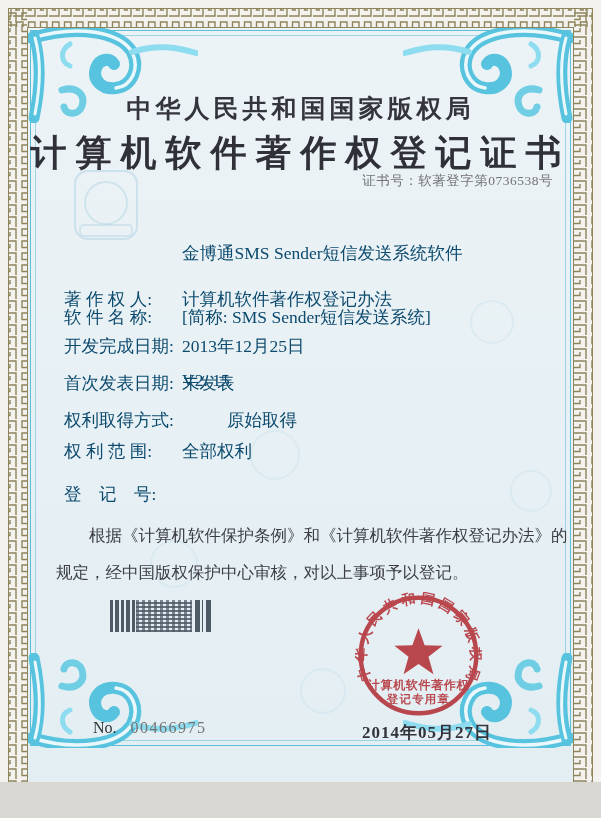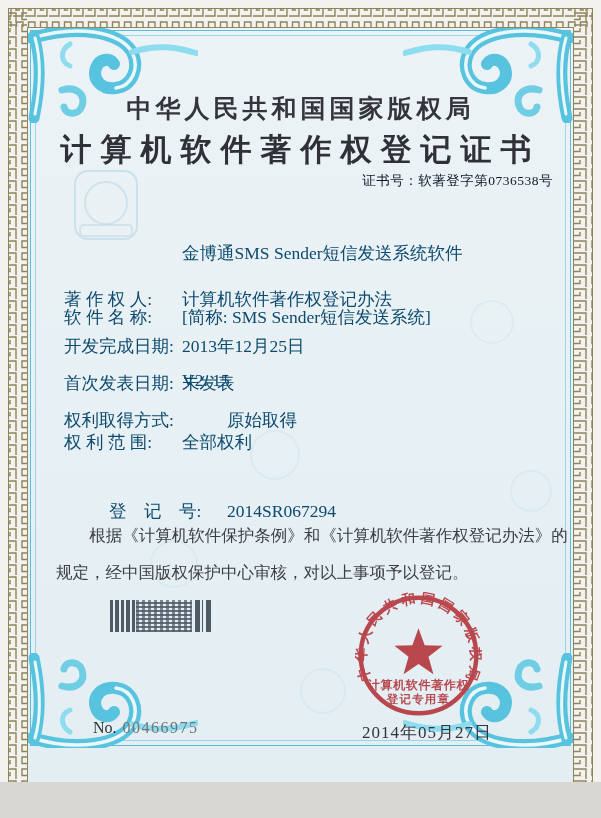--- a/index.html
+++ b/index.html
@@ -43,60 +43,60 @@
   .emboss .ci{position:absolute;left:10px;top:11px;width:40px;height:40px;border:2px solid rgba(173,208,226,.45);border-radius:50%;}
   .emboss .row{position:absolute;left:5px;right:5px;bottom:3px;height:9px;border:2px solid rgba(173,208,226,.4);border-radius:5px;}
 
   .authority{
     position:absolute;left:0;right:0;top:92px;
     text-align:center;font-size:25px;font-weight:700;
     letter-spacing:4px;color:#34353c;
   }
   .cert-title{
     position:absolute;left:0;right:0;top:129px;
-    text-align:center;font-size:31px;font-weight:700;
+    text-align:center;font-size:36px;font-weight:700;
     letter-spacing:9px;color:#303138;
   }
   .cert-no{
     position:absolute;right:48px;top:172px;
-    font-size:13.5px;color:#0f172a;letter-spacing:.5px;
+    font-size:13.5px;color:#737373;letter-spacing:.5px;
   }
   .row-field{
     position:absolute;left:64px;
     font-size:17.5px;color:#0c4a6e;display:flex;align-items:center;
   }
   .row-field .lbl{width:118px;flex:none;white-space:pre;}
   .row-field .val{white-space:pre;}
   .val-lines span{display:block;line-height:21.5px;white-space:pre;font-family:Liberation Serif, serif;}
   .statement{
     position:absolute;left:56px;top:517px;width:512px;
     font-size:16.5px;color:#3c3d45;line-height:37px;
   }
-  .statement .l1{display:block;text-indent:33px;white-space:nowrap;text-align:center;}
+  .statement .l1{display:block;text-indent:33px;white-space:nowrap;}
   .statement .l2{display:block;white-space:nowrap;}
 
   .barcode{position:absolute;left:110px;top:600px;width:101px;height:32px;display:flex;}
   .bc-l{width:26px;background:repeating-linear-gradient(90deg,#4e5a66 0 3px,rgba(0,0,0,0) 3px 5px,#4e5a66 5px 9px,rgba(0,0,0,0) 9px 11px);}
   .bc-m{flex:1;background:
     repeating-linear-gradient(0deg, rgba(78,90,102,.85) 0 2px, rgba(0,0,0,0) 2px 4px),
     repeating-linear-gradient(90deg, rgba(78,90,102,.7) 0 3px, rgba(0,0,0,0) 3px 6px);}
   .bc-r{width:16px;margin-left:3px;background:repeating-linear-gradient(90deg,#4e5a66 0 5px,rgba(0,0,0,0) 5px 7px,#4e5a66 7px 8px,rgba(0,0,0,0) 8px 11px);}
 
   .seal{
     position:absolute;left:355px;top:592px;width:127px;height:127px;
     mix-blend-mode:multiply;opacity:.9;z-index:3;
   }
   .issue-date{
     position:absolute;left:362px;top:721px;
-    font-size:17px;color:#33343b;z-index:2;letter-spacing:1px;
+    font-size:17px;color:#33343b;z-index:2;letter-spacing:1px;font-weight:bold;
   }
   .serial{
     position:absolute;left:93px;top:719px;font-size:16px;z-index:2;
   }
-  .serial .no-lbl{color:#2f3037;margin-right:6px;}
+  .serial .no-lbl{color:#2f3037;margin-right:14px;}
   .serial .no-val{color:#737373;letter-spacing:1.5px;}
 </style>
 </head>
 <body>
 
 <div class="page">
 
   <div class="inner-bg"></div>
 
   <svg class="frame-svg" width="601" height="818" aria-hidden="true">
@@ -179,28 +179,27 @@
   <div class="row-field" style="top:371px;">
     <span class="lbl">首次发表日期:</span>
     <span class="val">未发表</span>
   </div>
 
   <div class="row-field" style="top:408px;gap:45px;">
     <span class="lbl">权利取得方式:</span>
     <span class="val">原始取得</span>
   </div>
 
-  <div class="row-field" style="top:430px;">
+  <div class="row-field" style="top:439px;">
     <span class="lbl">权 利 范 围:</span>
     <span class="val">全部权利</span>
   </div>
 
-  <div class="row-field" style="top:499px;margin-left:45px;">
+  <div class="row-field" style="top:482px;">
     <span class="lbl">登　记　号:</span>
-    <span class="val">2014SR067294</span>
   </div>
 
   <div class="statement">
     <span class="l1">根据《计算机软件保护条例》和《计算机软件著作权登记办法》的</span>
     <span class="l2">规定，经中国版权保护中心审核，对以上事项予以登记。</span>
   </div>
 
   <div class="barcode">
     <div class="bc-l"></div>
     <div class="bc-m"></div>

